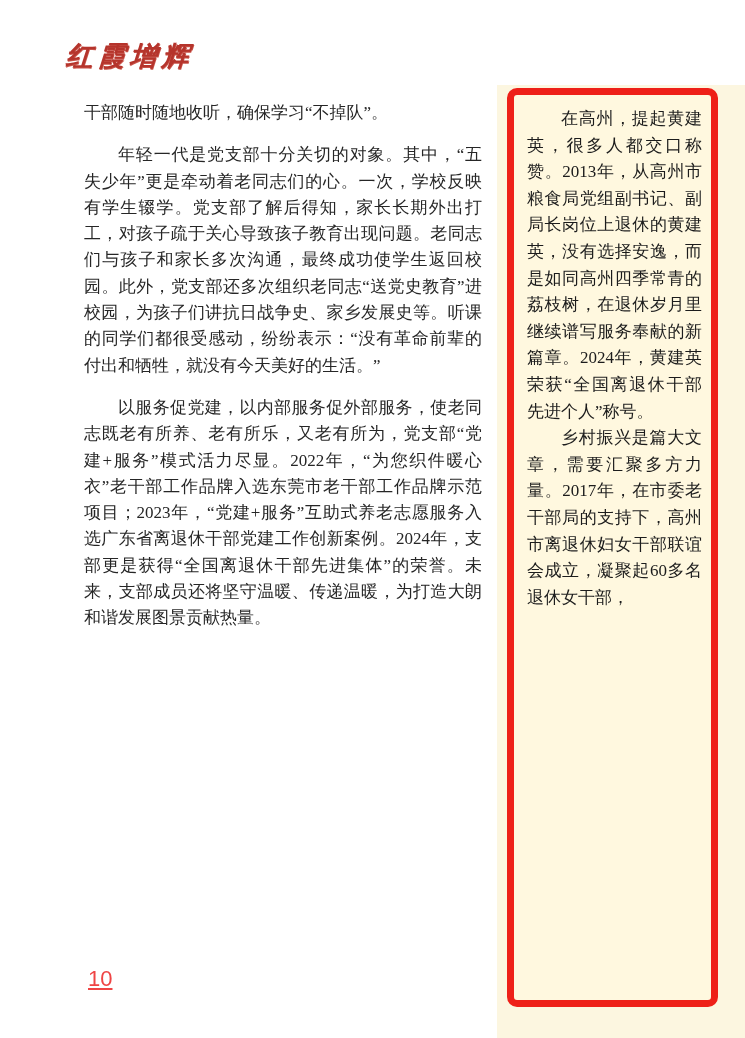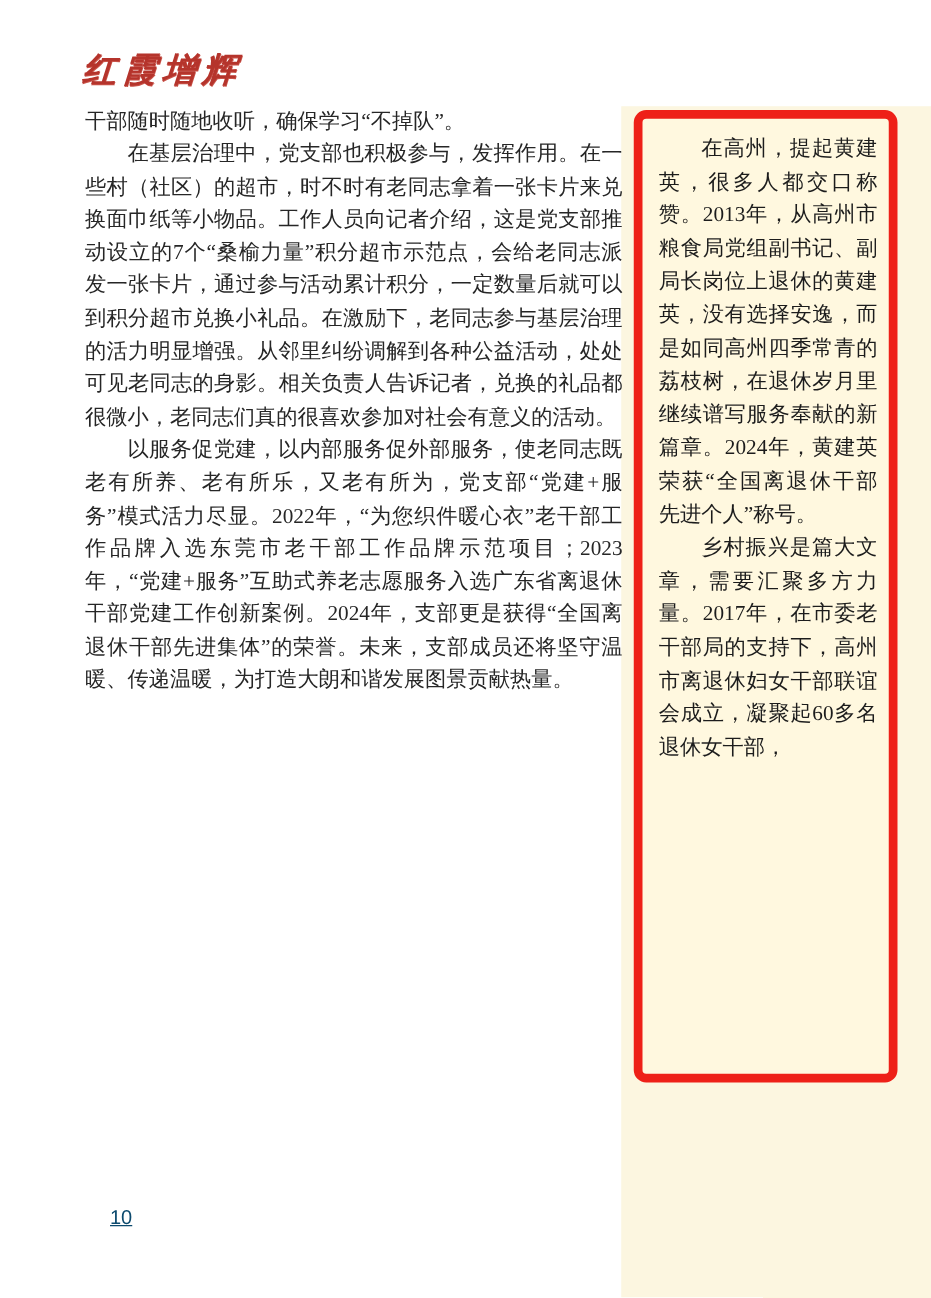--- a/index.html
+++ b/index.html
@@ -36,63 +36,63 @@
   .main-col{
     position:absolute;
     left:68px;top:84px;
     width:430px;
     font-size:17px;
     line-height:26.3px;
     color:#262626;
     text-align:justify;
     text-justify:inter-ideograph;
   }
-  .main-col p{margin:0;text-indent:2em;}
+  .main-col p{margin:16px;text-indent:2em;}
   .main-col p.no-indent{text-indent:0;}
 
   
   .side-box{
     position:absolute;
     left:507px;top:88px;
-    width:211px;height:778px;
+    width:211px;height:919px;
     box-sizing:border-box;
     background:#fff8df;
     border:7px solid #ee2018;
     border-radius:10px;
     padding:11px 9px 8px 13px;
     font-size:17px;
     line-height:26.6px;
     color:#1c1c1c;
     text-align:justify;
     text-justify:inter-ideograph;
     overflow:hidden;
   }
   .side-box p{margin:0;text-indent:2em;}
 
   .page-num{
     position:absolute;
     left:88px;top:966px;
     font-family:"Liberation Sans","DejaVu Sans",sans-serif;
-    font-size:16px;
-    color:#0c4a6e;
+    font-size:22px;
+    color:#ef4444;
     text-decoration:underline;
   }
 </style>
 </head>
 <body>
 
 <div class="page">
 
   <div class="cream-panel"></div>
 
   <div class="logo">红霞增辉</div>
 
   <div class="main-col">
     <p class="no-indent">干部随时随地收听，确保学习“不掉队”。</p>
-    <p>在基层治理中，党支部也积极参与，发挥作用。在一些村（社区）的超市，时不时有老同志拿着一张卡片来兑换面巾纸等小物品。工作人员向记者介绍，这是党支部推动设立的7个“桑榆力量”积分超市示范点，会给老同志派发一张卡片，通过参与活动累计积分，一定数量后就可以到积分超市兑换小礼品。在激励下，老同志参与基层治理的活力明显增强。从邻里纠纷调解到各种公益活动，处处可见老同志的身影。相关负责人告诉记者，兑换的礼品都很微小，老同志们真的很喜欢参加对社会有意义的活动。</p>
+    <p>年轻一代是党支部十分关切的对象。其中，“五失少年”更是牵动着老同志们的心。一次，学校反映有学生辍学。党支部了解后得知，家长长期外出打工，对孩子疏于关心导致孩子教育出现问题。老同志们与孩子和家长多次沟通，最终成功使学生返回校园。此外，党支部还多次组织老同志“送党史教育”进校园，为孩子们讲抗日战争史、家乡发展史等。听课的同学们都很受感动，纷纷表示：“没有革命前辈的付出和牺牲，就没有今天美好的生活。”</p>
     <p>以服务促党建，以内部服务促外部服务，使老同志既老有所养、老有所乐，又老有所为，党支部“党建+服务”模式活力尽显。2022年，“为您织件暖心衣”老干部工作品牌入选东莞市老干部工作品牌示范项目；2023年，“党建+服务”互助式养老志愿服务入选广东省离退休干部党建工作创新案例。2024年，支部更是获得“全国离退休干部先进集体”的荣誉。未来，支部成员还将坚守温暖、传递温暖，为打造大朗和谐发展图景贡献热量。</p>
   </div>
 
   <div class="side-box">
     <p>在高州，提起黄建英，很多人都交口称赞。2013年，从高州市粮食局党组副书记、副局长岗位上退休的黄建英，没有选择安逸，而是如同高州四季常青的荔枝树，在退休岁月里继续谱写服务奉献的新篇章。2024年，黄建英荣获“全国离退休干部先进个人”称号。</p>
     <p>乡村振兴是篇大文章，需要汇聚多方力量。2017年，在市委老干部局的支持下，高州市离退休妇女干部联谊会成立，凝聚起60多名退休女干部，</p>
   </div>
 
   <div class="page-num">10</div>
 

